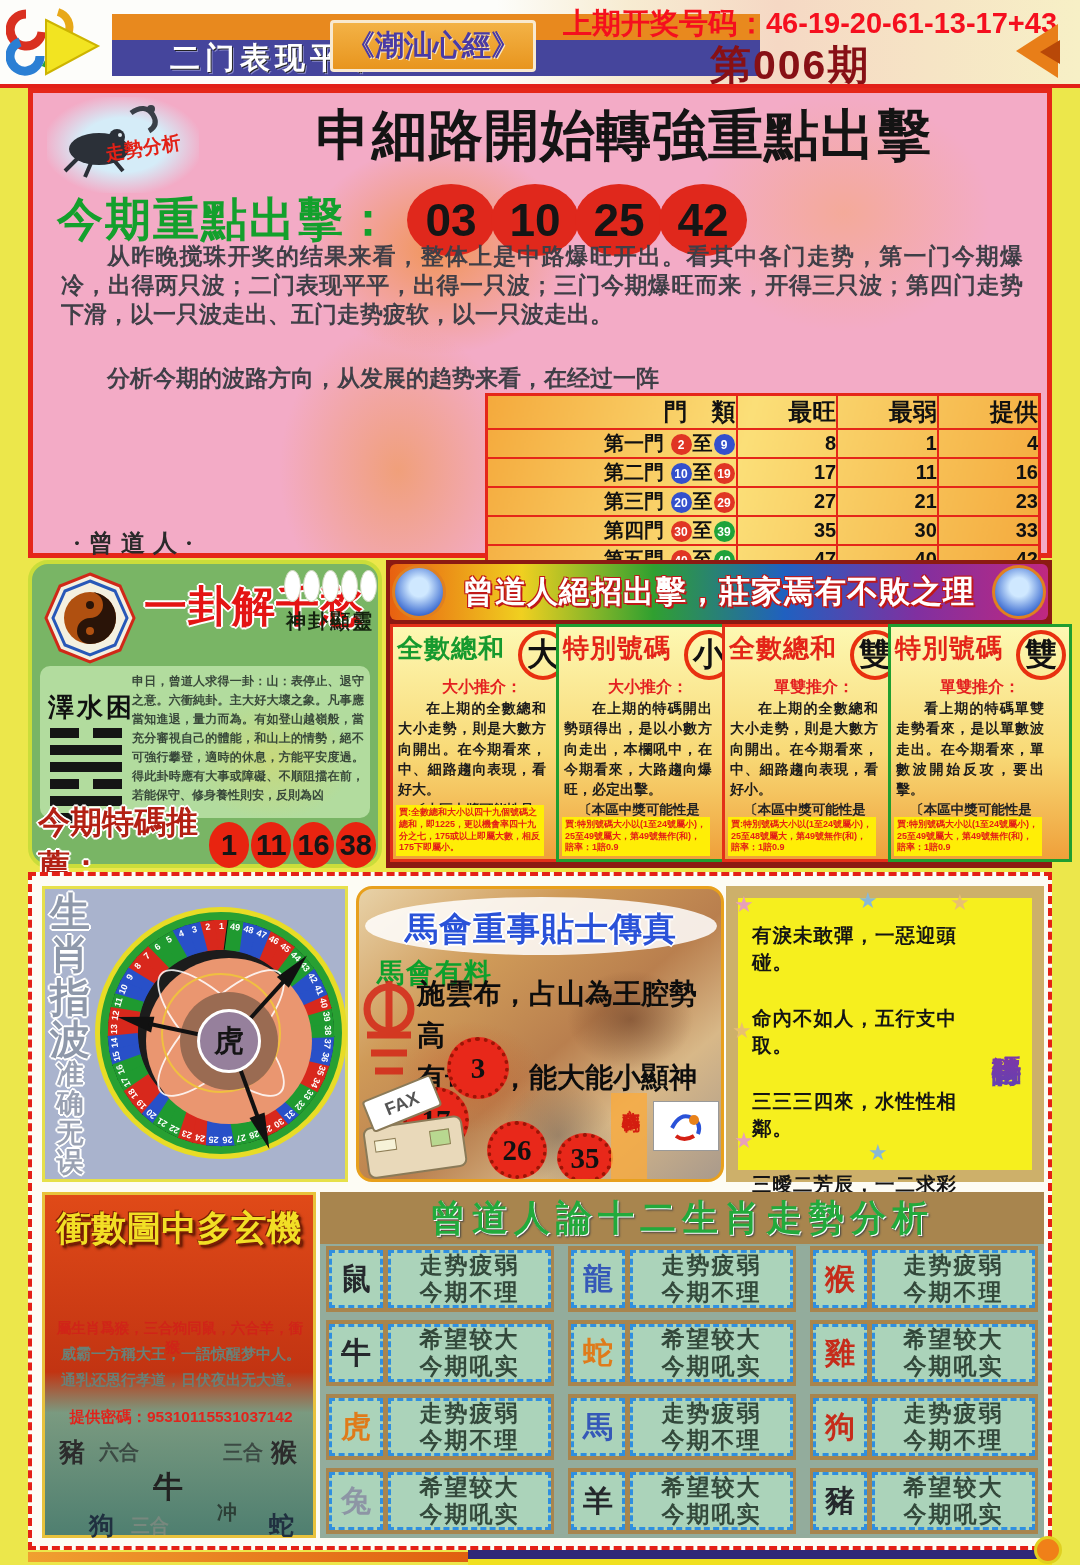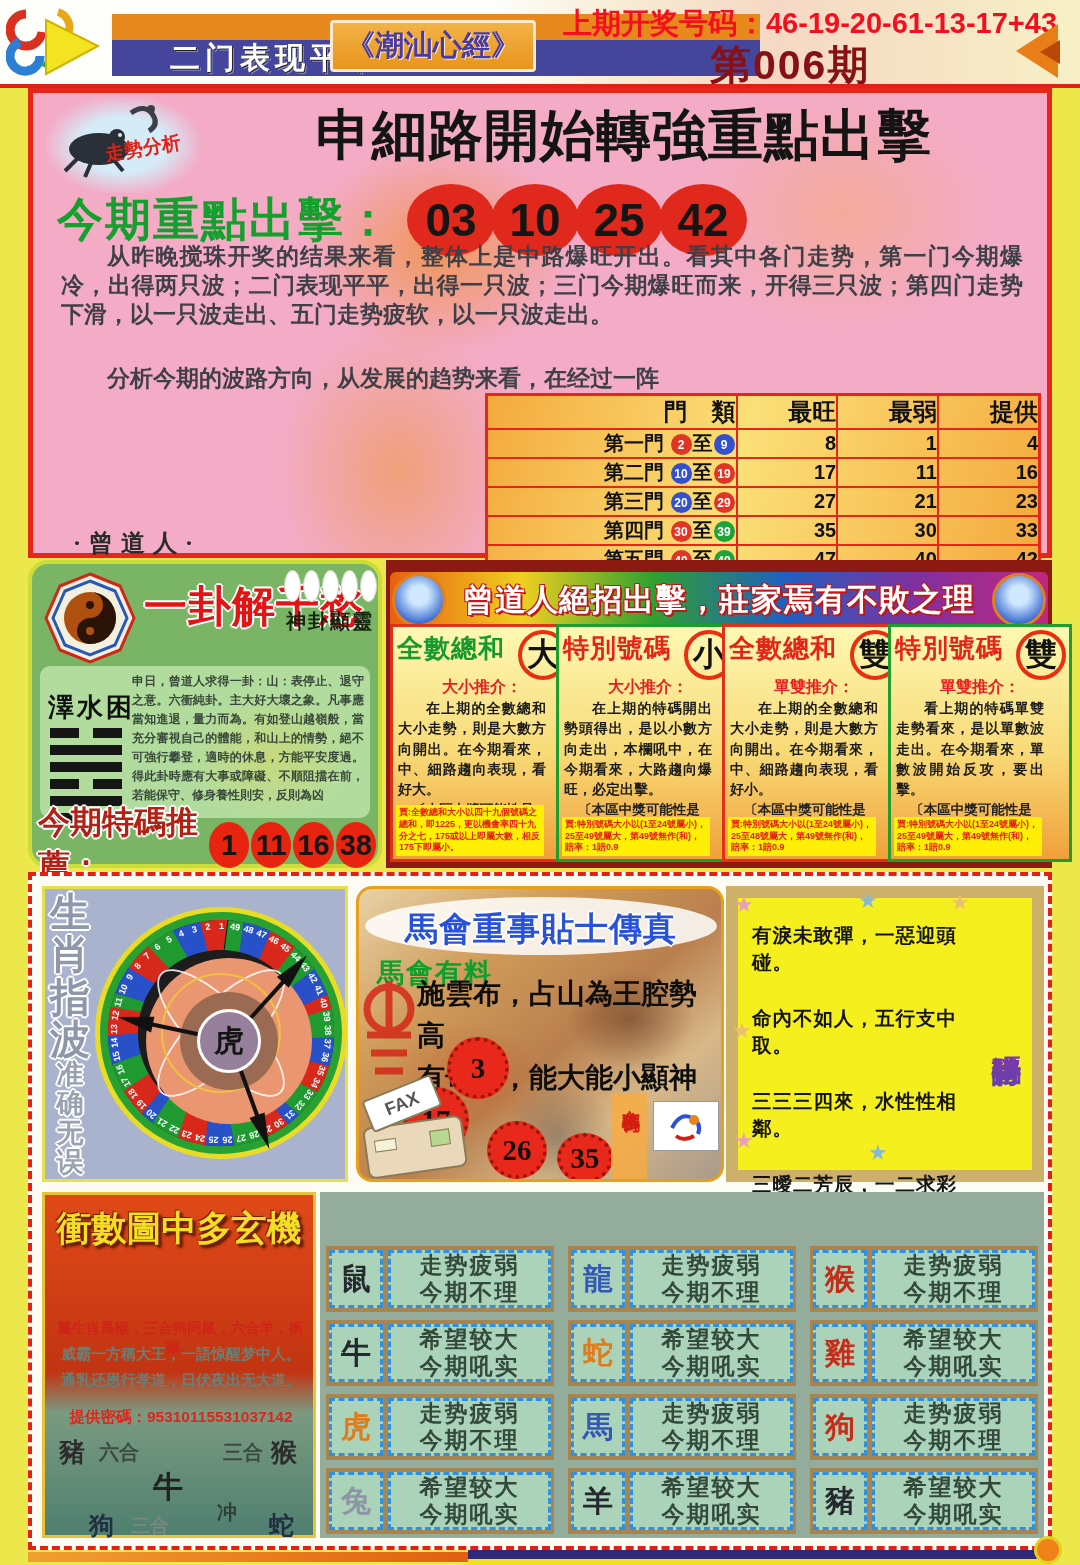--- a/index.html
+++ b/index.html
@@ -66,21 +66,21 @@
   #hexagram{left:10px;top:62px;width:72px;}
   .hx-row{width:72px;height:10px;background:#151515;margin-bottom:7px;}
   .hx-broken{background:transparent;display:flex;gap:14px;}
   .hx-half{flex:1;background:#151515;}
   #gua-body{left:92px;top:6px;width:232px;height:140px;font-size:12px;line-height:1.58;font-weight:bold;color:#38483a;text-align:justify;}
   #gua-rec-row{left:6px;top:258px;width:340px;height:46px;display:flex;align-items:center;}
   #gua-rec-label{font-size:32px;font-weight:bold;color:#b32014;margin-right:4px;}
   .rec-ball{width:54px;height:46px;border-radius:50%;background:#e82410;display:flex;align-items:center;justify-content:center;
     font-size:29px;font-weight:bold;color:#161616;margin-right:2px;}
   #tips-panel{left:386px;top:560px;width:666px;height:308px;background:#8c1a12;}
-  #banner{left:4px;top:12px;width:658px;height:56px;border-radius:6px;display:flex;align-items:center;justify-content:center;
+  #banner{left:4px;top:4px;width:658px;height:56px;border-radius:6px;display:flex;align-items:center;justify-content:center;
     background:linear-gradient(90deg,#e86010,#f0d020 20%,#30a030 40%,#2060c0 60%,#8030a0 80%,#c02880);}
   #banner-text{font-size:31px;font-weight:bold;color:#fff;letter-spacing:1px;
     text-shadow:2px 2px 0 #c01818,-1px -1px 0 #c01818,1px -1px 0 #c01818,-1px 1px 0 #c01818;}
   .badge{position:absolute;top:1px;width:54px;height:54px;border-radius:50%;border:3px solid #e08020;
     background:radial-gradient(circle at 50% 40%,#cfe8ff 25%,#3a6ad0 75%);}
   .tip{position:absolute;top:64px;width:184px;height:238px;border:3px solid;
     background:linear-gradient(#fdf8b2,#f8d976 55%,#efa03a);}
   .tip[data-color="red"]{border-color:#e33018;}
   .tip[data-color="green"]{border-color:#1f9e30;}
   .tip-title{position:absolute;left:4px;top:4px;font-size:26px;font-weight:bold;letter-spacing:1px;}
@@ -620,20 +620,23 @@
       <span class="chong-label" style="left:178px;top:244px;font-size:20px">三合</span>
       <span class="chong-animal" style="left:226px;top:240px;font-size:26px;color:#2c2c2c">猴</span>
       <span class="chong-animal" style="left:108px;top:272px;font-size:30px;color:#222">牛</span>
       <span class="chong-label" style="left:172px;top:304px;font-size:20px;color:#2c3e36">冲</span>
       <span class="chong-animal" style="left:44px;top:314px;font-size:25px;color:#203040">狗</span>
       <span class="chong-label" style="left:86px;top:318px;font-size:19px;color:#78887e">三合</span>
       <span class="chong-animal" style="left:224px;top:314px;font-size:25px;color:#203040">蛇</span>
     </div>
 
     <div id="zgrid" class="abs">
+      <div id="zgrid-head" class="abs">
+        <span id="zgrid-title">曾道人論十二生肖走勢分析</span>
+      </div>
       <div id="zgrid-cells" class="abs">
         <div class="zcell" style="left:6px;top:0">
           <div class="icon-box">
               <span class="zicon" data-color="dark">鼠</span>
             </div>
           <div class="txt-box">
               <div>走势疲弱</div>
               <div>今期不理</div>
             </div>
         </div>

